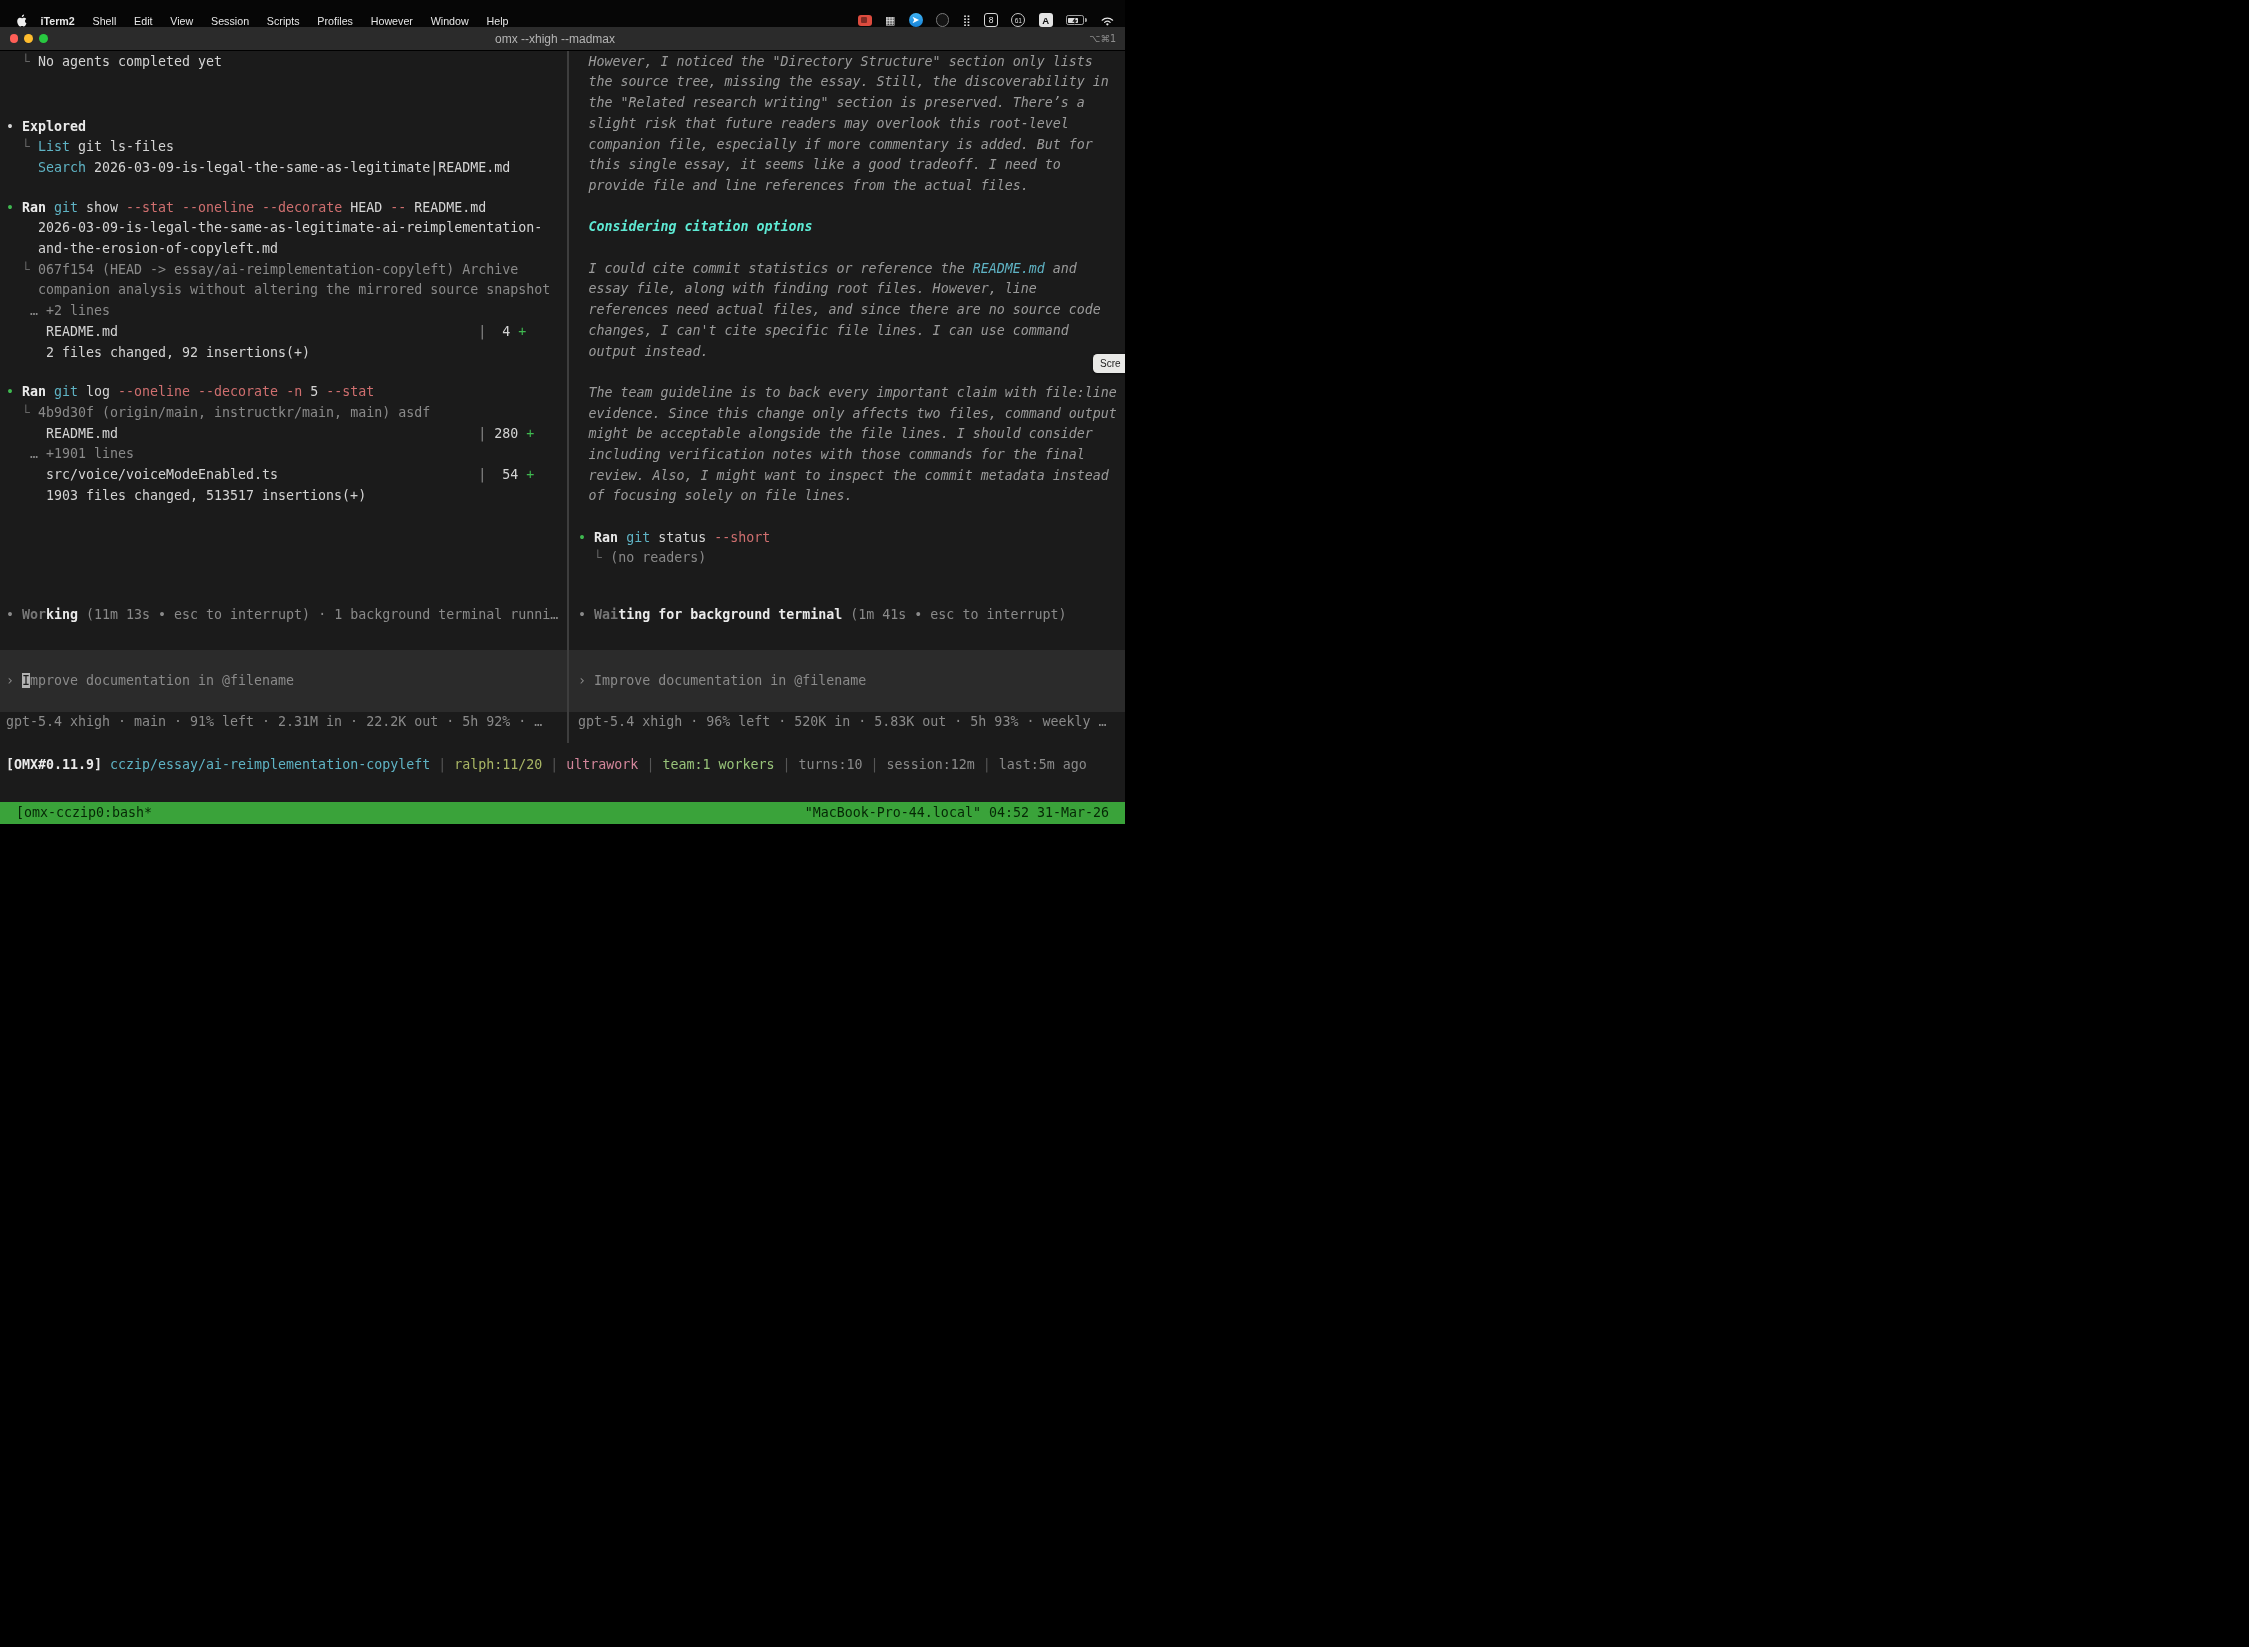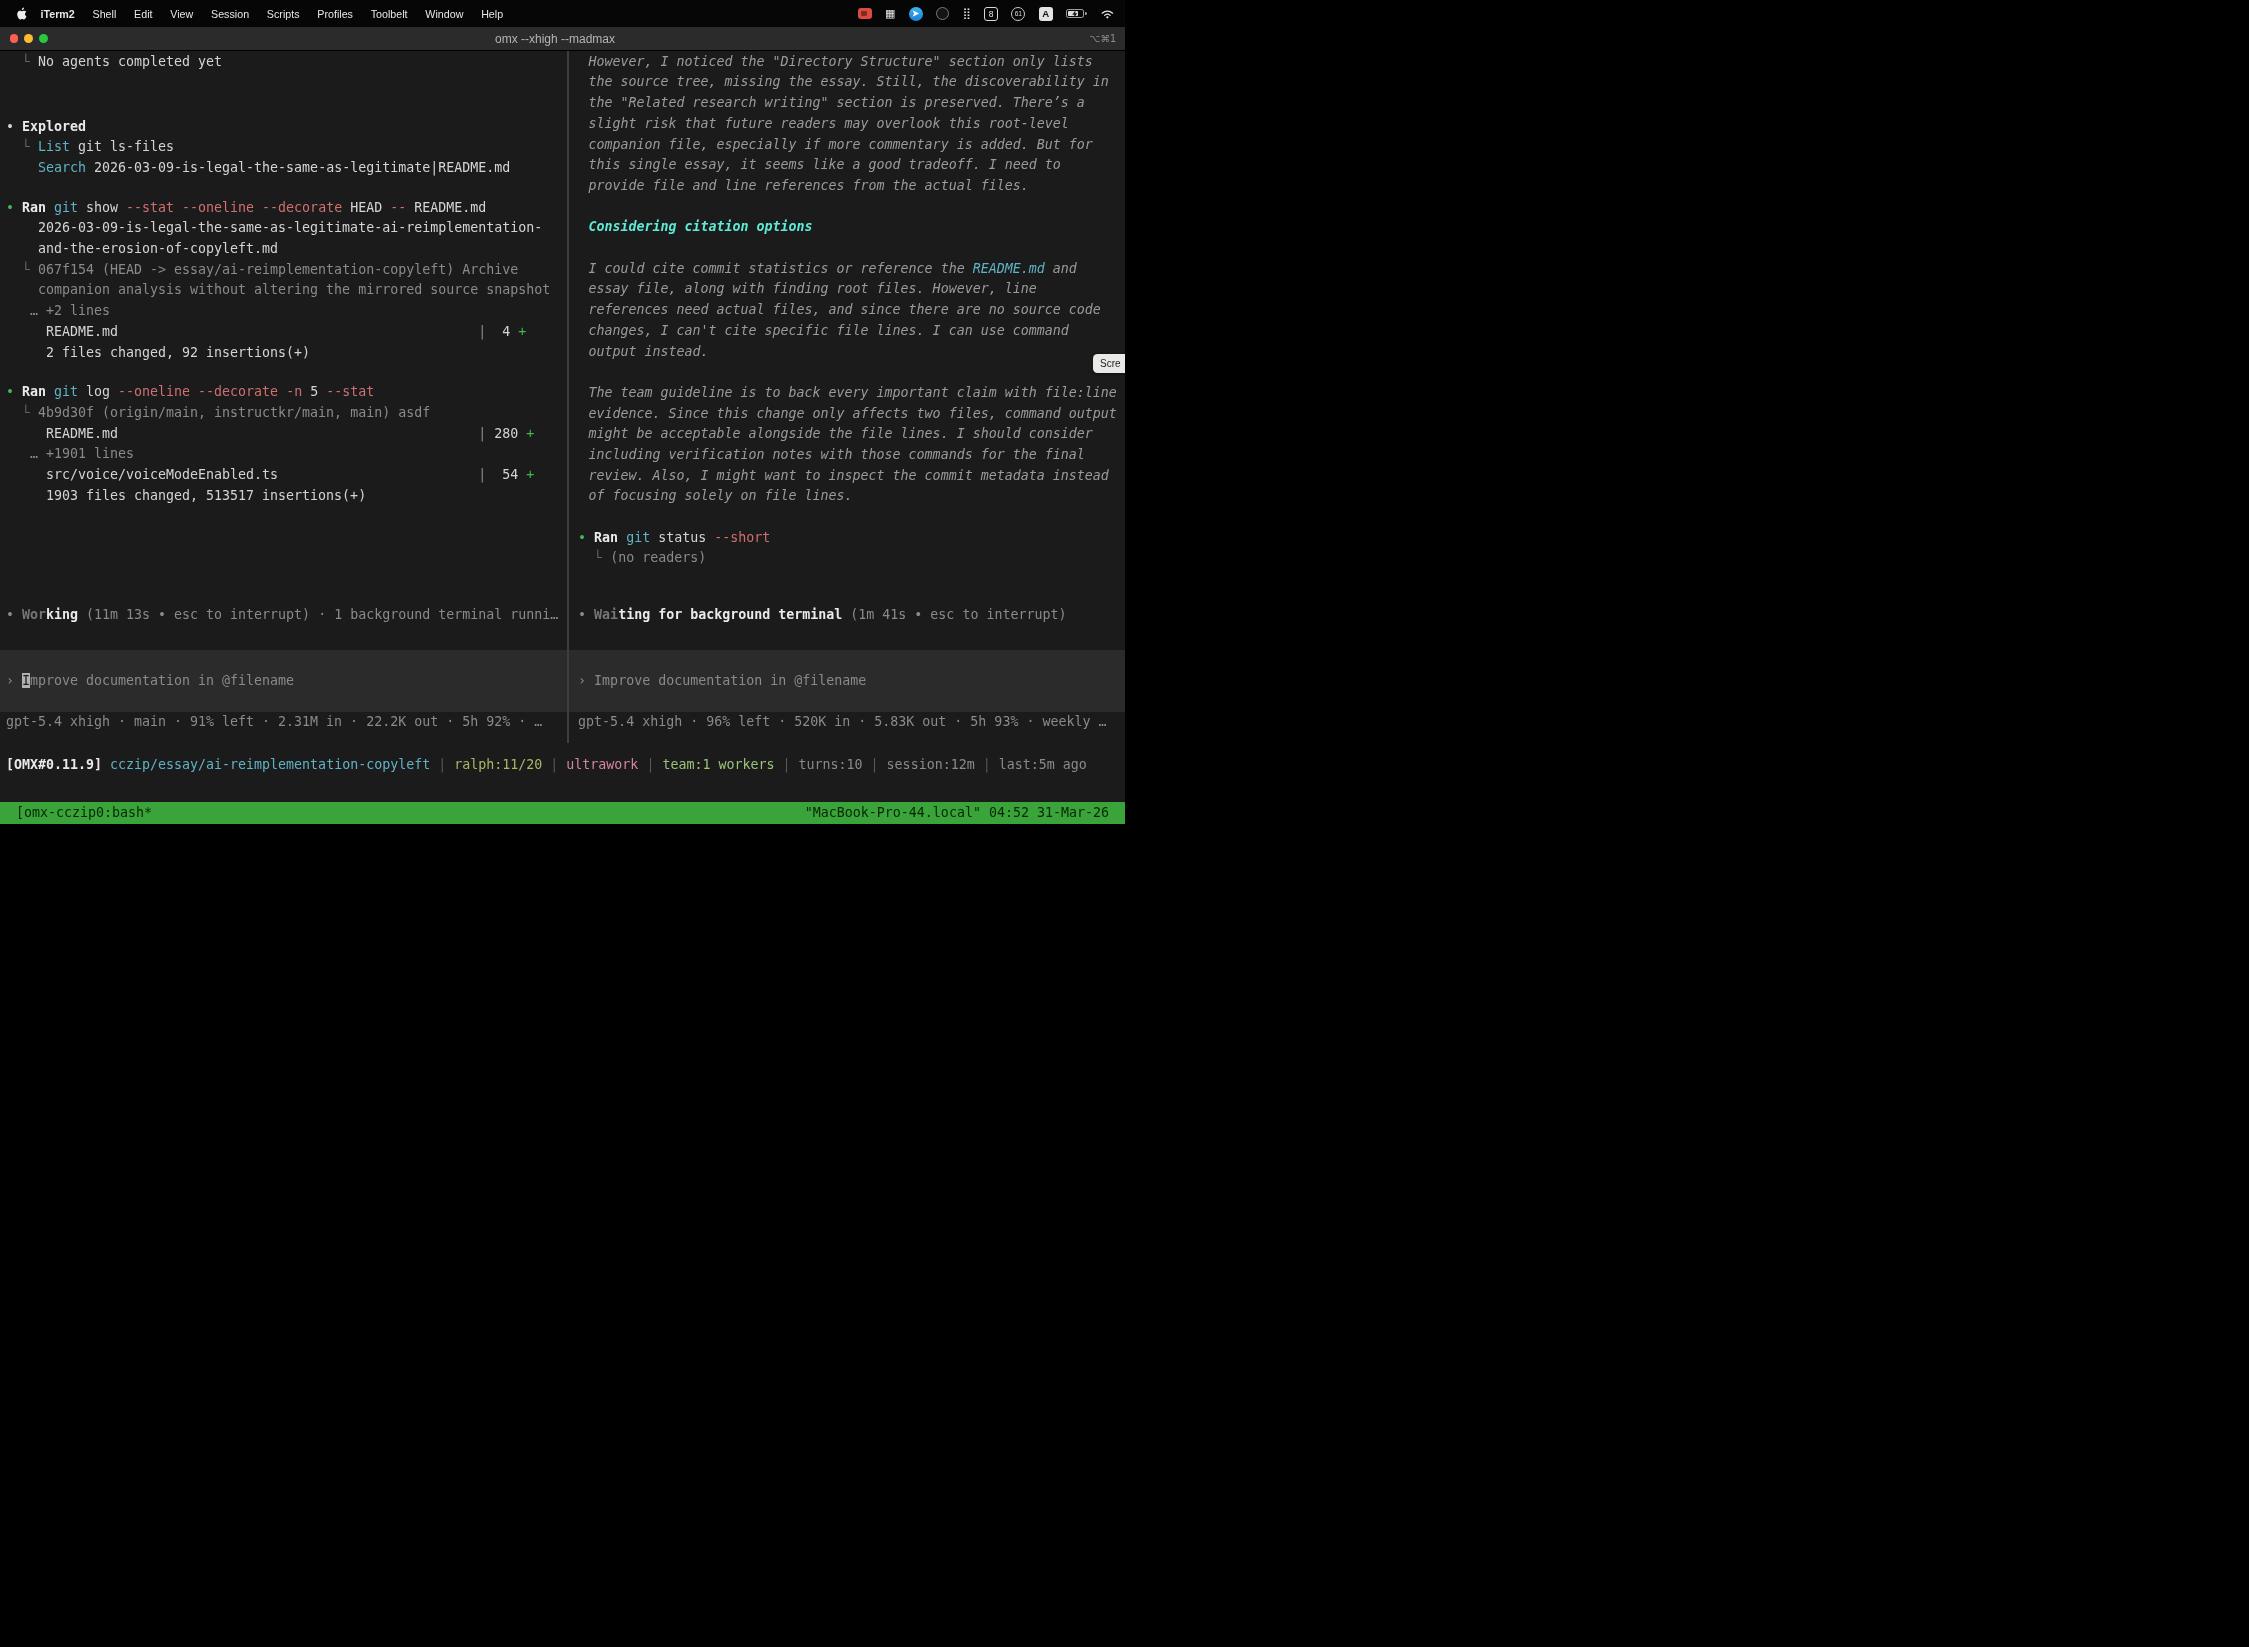--- a/index.html
+++ b/index.html
@@ -1,21 +1,21 @@
 <!DOCTYPE html>
 <html style="font-size:11.8px"><head>
 <meta charset="utf-8">
 <style>
 *{margin:0;padding:0;box-sizing:border-box}
 html,body{width:1125px;height:824px;overflow:hidden;background:#000}
 body{font-family:"Liberation Sans",sans-serif}
 .screen{position:relative;width:1125px;height:824px;display:flex;flex-direction:column;background:#1b1b1b}
 
 
-.menubar{height:27px;background:#060606;display:flex;align-items:center;color:#e6e6e6;font-size:10.7px;padding:0 10.3px;flex:none}
+.menubar{height:27px;background:#060606;display:flex;align-items:flex-end;color:#e6e6e6;font-size:10.7px;padding:0 10.3px;flex:none}
 .apple-wrap{display:flex;align-items:center;margin-left:5.9px}
 .mb-app{font-weight:bold;margin:0 8.9px 0 13.3px}
 .mb-item{margin:0 8.9px}
 .mb-right{margin-left:auto;display:flex;align-items:center;gap:13.3px}
 .mbi{display:flex;align-items:center;justify-content:center}
 .glyph{color:#e6e6e6;font-size:11px;font-family:"DejaVu Sans",sans-serif}
 .rec{width:14px;height:11px;background:#dd4b3e;border-radius:3px;position:relative}
 .rec-in{position:absolute;left:3.7px;top:2.6px;width:5.9px;height:5.9px;background:rgba(0,0,0,.42);border-radius:1.1px}
 .bluec{width:14px;height:14px;border-radius:50%;background:linear-gradient(#3fb2f2,#1582d8);display:flex;align-items:center;justify-content:center}
 .tri{width:6.6px;height:6.6px;background:#fff;clip-path:polygon(0 0,100% 50%,0 100%,26% 50%)}
@@ -88,21 +88,21 @@
           <path fill="#ededed" d="M13.9 10.6c0-2.2 1.8-3.3 1.9-3.3-1-1.5-2.6-1.7-3.2-1.7-1.4-.1-2.7.8-3.4.8-.7 0-1.8-.8-2.9-.8-1.5 0-2.9.9-3.7 2.2-1.6 2.7-.4 6.8 1.1 9 .7 1.1 1.6 2.3 2.8 2.2 1.1 0 1.5-.7 2.9-.7 1.3 0 1.7.7 2.9.7 1.2 0 2-1.1 2.7-2.2.9-1.3 1.2-2.5 1.2-2.6-.1 0-2.3-.9-2.3-3.6zM11.6 3.3c.6-.8 1-1.8.9-2.9-.9 0-2 .6-2.6 1.4-.6.7-1.1 1.8-.9 2.8 1 .1 2-.5 2.6-1.3z"></path>
         </svg>
     </span>
     <span class="mb-app">iTerm2</span>
     <span class="mb-item">Shell</span>
     <span class="mb-item">Edit</span>
     <span class="mb-item">View</span>
     <span class="mb-item">Session</span>
     <span class="mb-item">Scripts</span>
     <span class="mb-item">Profiles</span>
-    <span class="mb-item">Toolbelt</span>
+    <span class="mb-item">However</span>
     <span class="mb-item">Window</span>
     <span class="mb-item">Help</span>
 
     <div class="mb-right">
       <span class="mbi rec">
           <span class="rec-in"></span>
         </span>
       <span class="mbi glyph">▦</span>
       <span class="mbi bluec">
           <span class="tri"></span>

